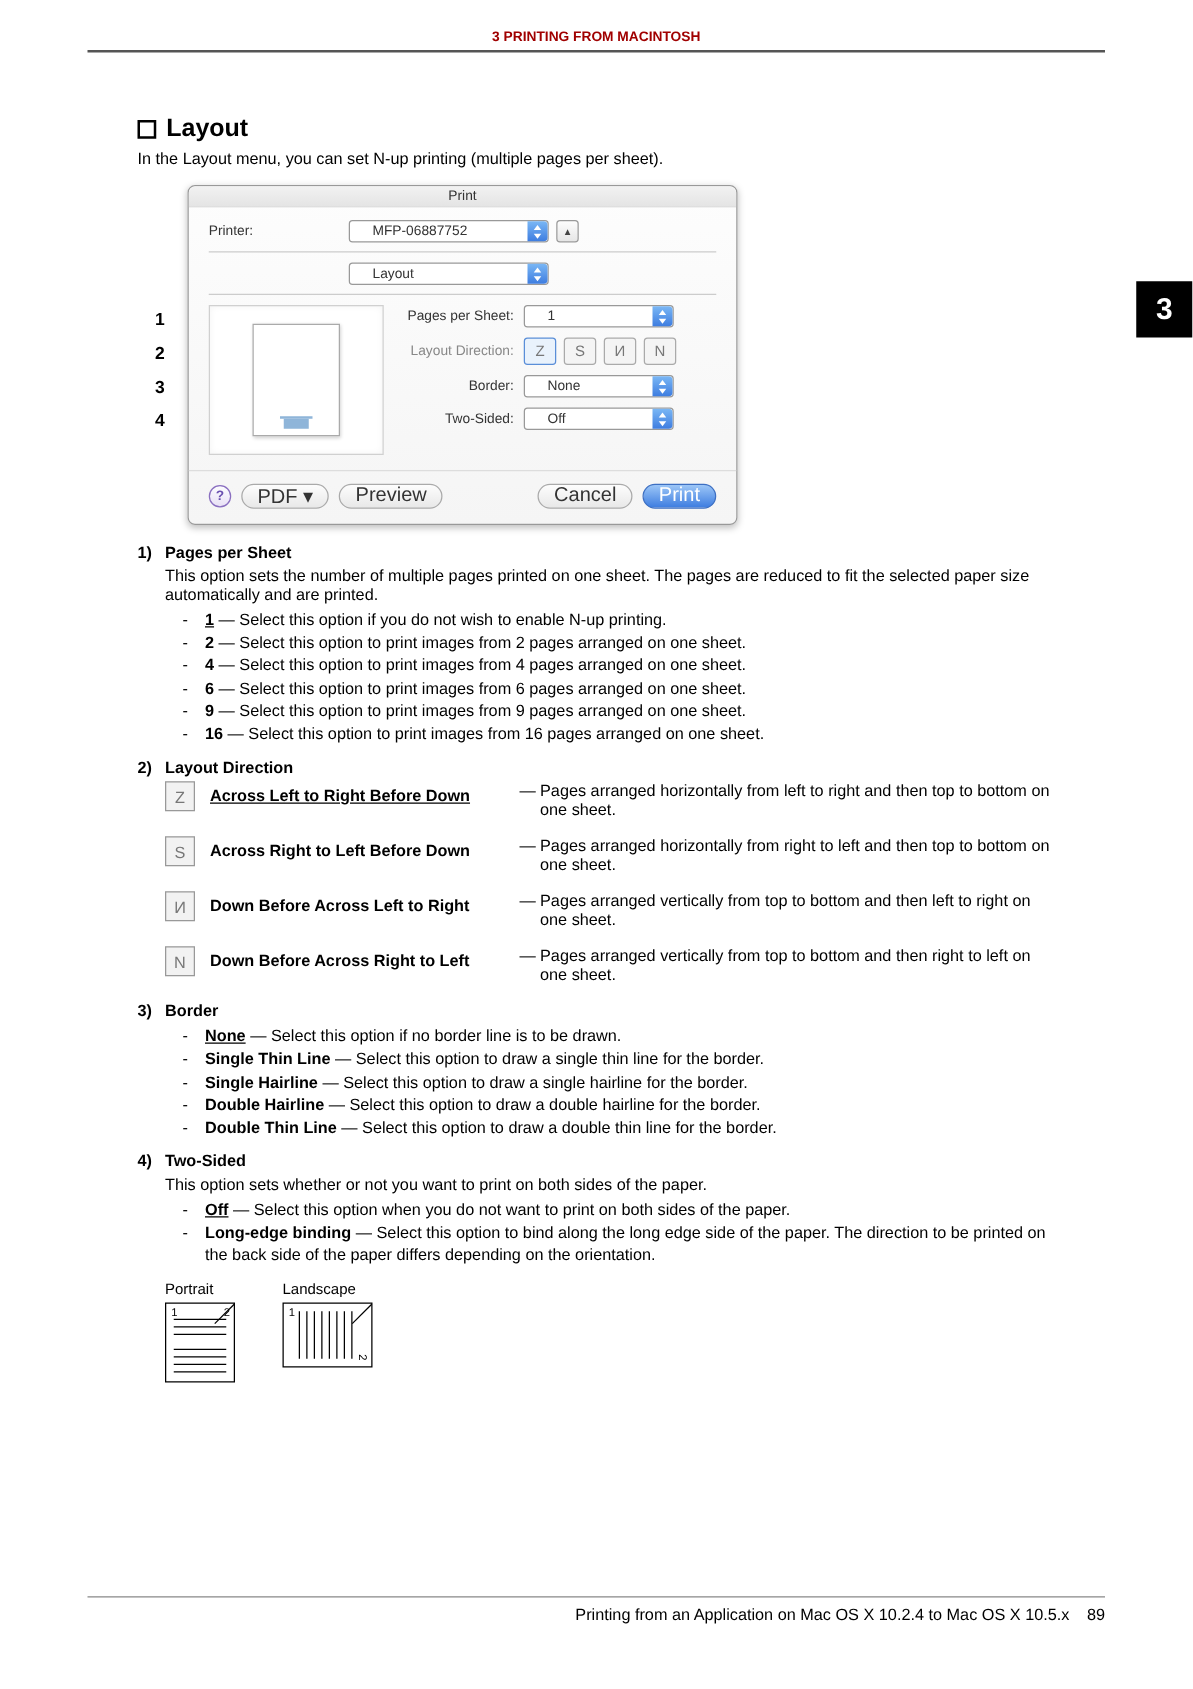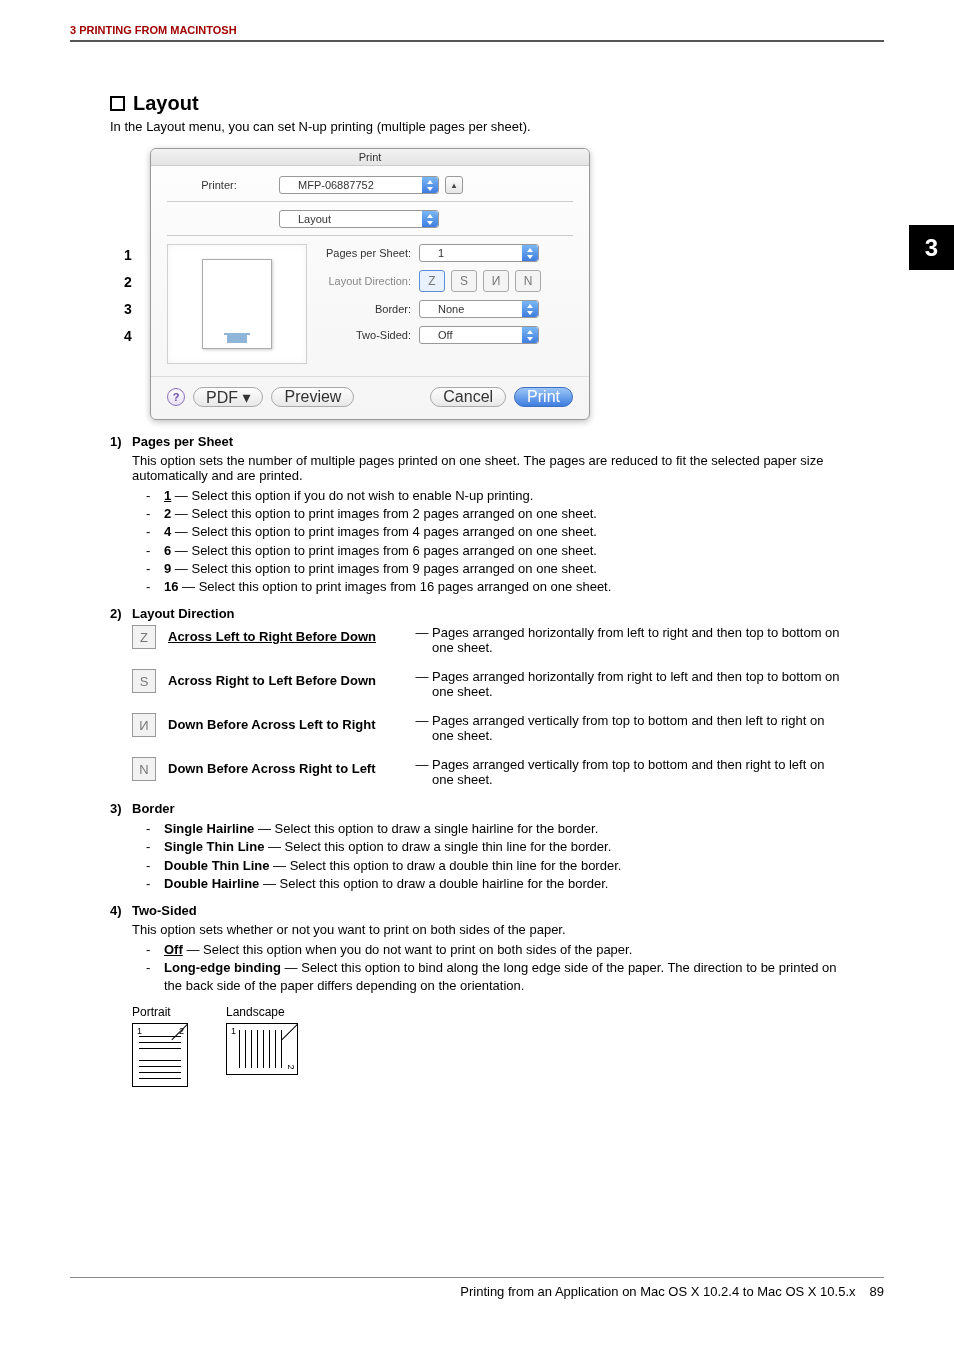--- a/index.html
+++ b/index.html
@@ -9,21 +9,21 @@
     background: #fff;
     font-family: Arial, Helvetica, sans-serif;
     font-size: 13px;
     color: #000;
     position: relative;
   }
   .page {
     padding: 24px 70px 0 70px;
   }
   .header-text {
-    text-align: left;
+    text-align: center;
     color: #a00000;
     font-weight: bold;
     font-size: 11px;
     margin-bottom: 4px;
   }
   .hr-top {
     border: none;
     border-top: 2px solid #555;
     margin-bottom: 50px;
   }
@@ -79,21 +79,21 @@
   .dialog-title {
     text-align: center;
     padding: 2px 0;
     background: linear-gradient(#f2f2f2,#e4e4e4);
     border-bottom: 1px solid #ccc;
     border-radius: 6px 6px 0 0;
     font-size: 11px;
   }
   .dialog-body { padding: 10px 16px 12px 16px; }
   .row { display: flex; align-items: center; margin-bottom: 7px; }
-  .row-label { width: 112px; text-align: center; padding-right: 8px; }
+  .row-label { width: 112px; text-align: left; padding-right: 8px; }
   .select {
     height: 18px;
     background: #fff;
     border: 1px solid #999;
     border-radius: 3px;
     display: flex;
     align-items: center;
     padding: 0 22px 0 18px;
     position: relative;
     font-size: 11px;
@@ -358,24 +358,25 @@
             <div class="txt">Pages arranged vertically from top to bottom and then right to left on one sheet.</div>
           </div>
         </div>
       </div>
 
     <div class="numitem">
       <span class="n">3)</span>
         <span class="t">Border</span>
     </div>
     <ul class="dash" id="list-s3">
+        <li><span class="ku">None</span> — Select this option if no border line is to be drawn.</li>
+        <li><span class="k">Single Thin Line</span> — Select this option to draw a single thin line for the border.</li>
         <li><span class="k">Single Hairline</span> — Select this option to draw a single hairline for the border.</li>
-        <li><span class="k">Single Thin Line</span> — Select this option to draw a single thin line for the border.</li>
+        <li><span class="k">Double Hairline</span> — Select this option to draw a double hairline for the border.</li>
         <li><span class="k">Double Thin Line</span> — Select this option to draw a double thin line for the border.</li>
-        <li><span class="k">Double Hairline</span> — Select this option to draw a double hairline for the border.</li>
       </ul>
 
     <div class="numitem">
       <span class="n">4)</span>
         <span class="t">Two-Sided</span>
     </div>
     <p class="desc">This option sets whether or not you want to print on both sides of the paper.</p>
     <ul class="dash" id="list-s4">
         <li><span class="ku">Off</span> — Select this option when you do not want to print on both sides of the paper.</li>
         <li><span class="k">Long-edge binding</span> — Select this option to bind along the long edge side of the paper. The direction to be printed on the back side of the paper differs depending on the orientation.</li>

